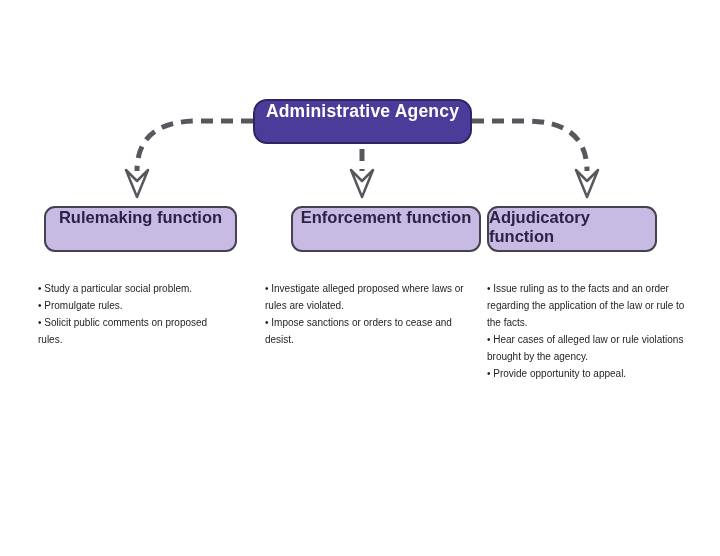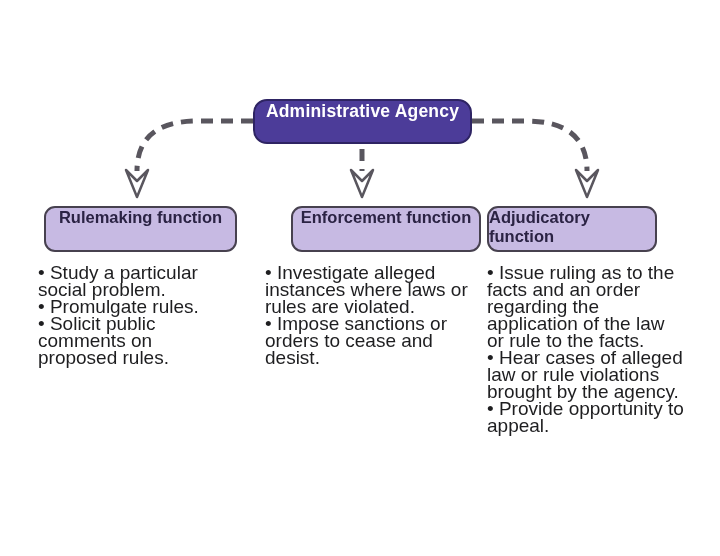--- a/index.html
+++ b/index.html
@@ -60,23 +60,23 @@
     color:var(--heading-text);
     font-size:16.5px;
     font-weight:bold;
   }
   .box-rulemaking{ left:44px;  width:193px; }
   .box-enforcement{ left:267px; width:190px;margin-left:24px; }
   .box-adjudicatory{ left:487px; width:170px; }
 
   .bullets{
     position:absolute;
-    top:264px;
+    top:280px;
     color:var(--body-text);
-    font-size:19px;
+    font-size:10px;
     line-height:17px;
   }
   .bullets-rulemaking{ left:38px;  width:192px; }
   .bullets-enforcement{ left:265px; width:206px; }
   .bullets-adjudicatory{ left:487px; width:198px; }
   .bullet{ margin:0; }
 </style>
 </head>
 <body>
 
@@ -108,21 +108,21 @@
   <div class="func-box box-adjudicatory">
     <span>Adjudicatory function</span>
   </div>
 
   <div class="bullets bullets-rulemaking">
       <p class="bullet">• Study a particular social problem.</p>
       <p class="bullet">• Promulgate rules.</p>
       <p class="bullet">• Solicit public comments on proposed rules.</p>
     </div>
   <div class="bullets bullets-enforcement">
-      <p class="bullet">• Investigate alleged instances where laws or rules are violated.</p>
+      <p class="bullet">• Investigate alleged proposed where laws or rules are violated.</p>
       <p class="bullet">• Impose sanctions or orders to cease and desist.</p>
     </div>
   <div class="bullets bullets-adjudicatory">
       <p class="bullet">• Issue ruling as to the facts and an order regarding the application of the law or rule to the facts.</p>
       <p class="bullet">• Hear cases of alleged law or rule violations brought by the agency.</p>
       <p class="bullet">• Provide opportunity to appeal.</p>
     </div>
 
 </div>
 

